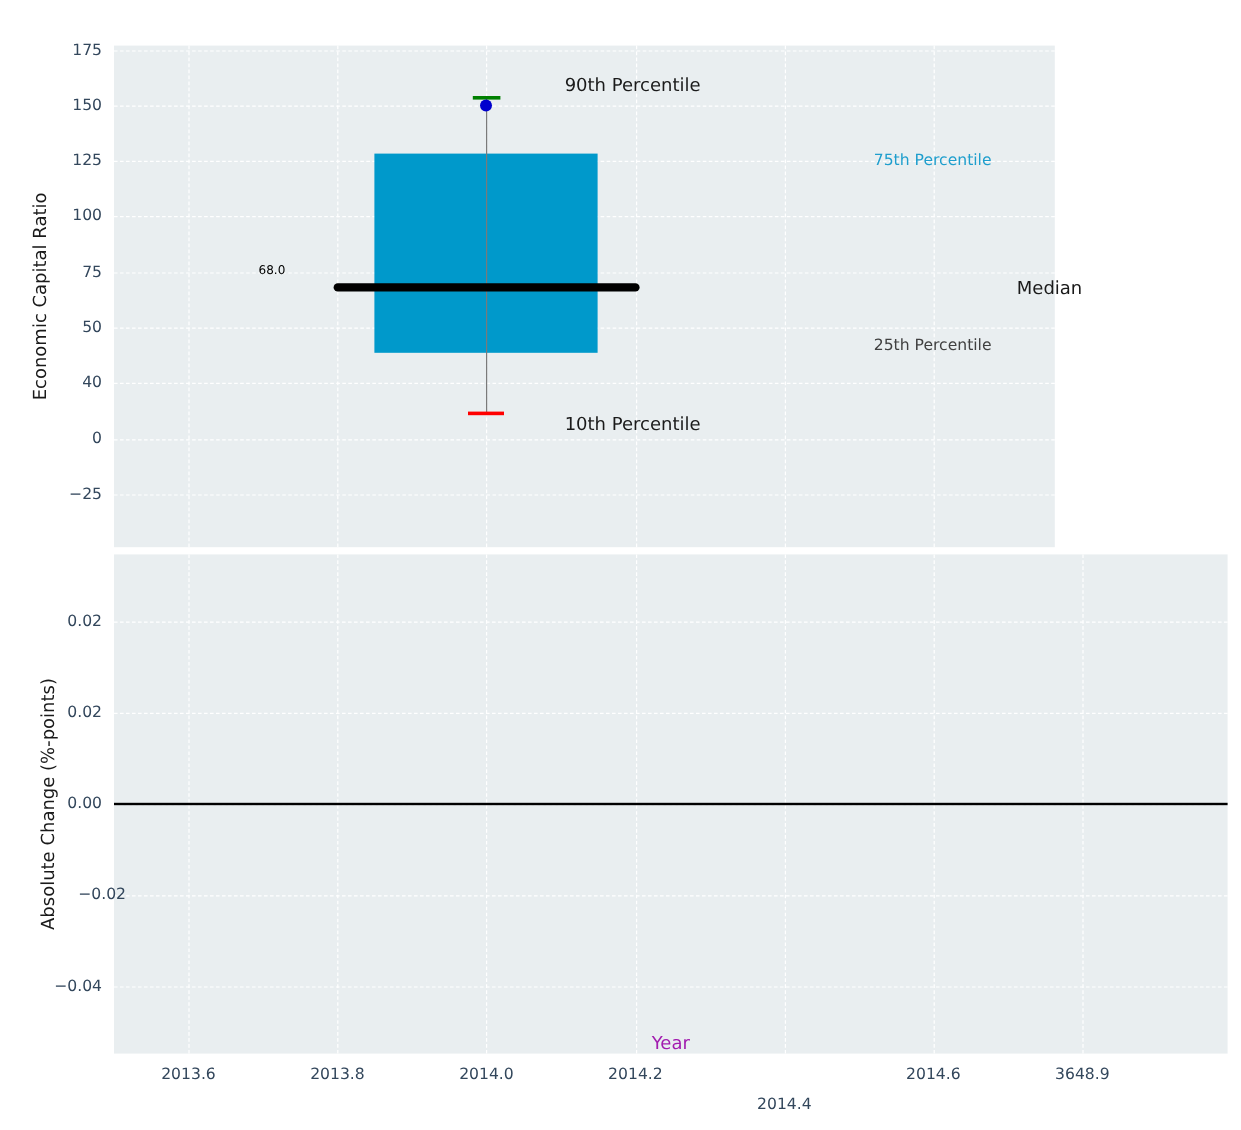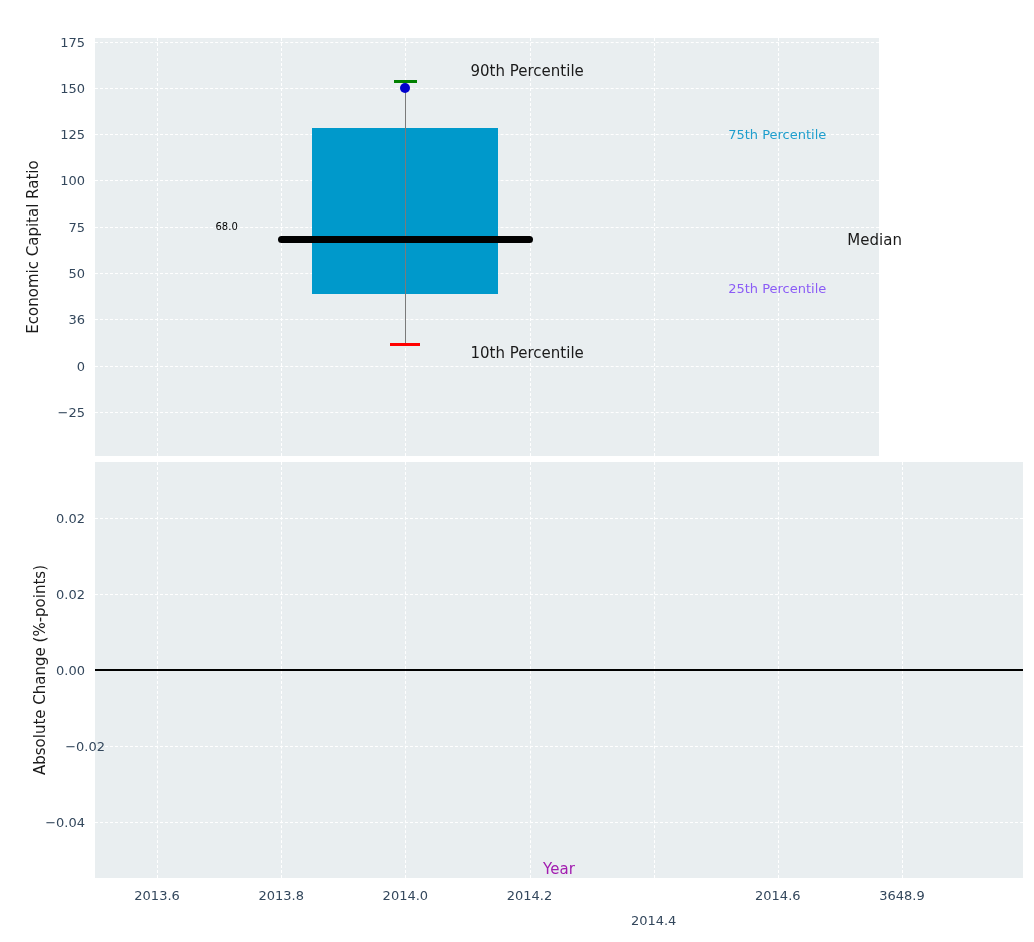--- a/index.html
+++ b/index.html
@@ -59,35 +59,35 @@
       <div class="tick-label ytick" style="left: -10px; top: 49.8303px;">150</div>
       <div class="gridline-h" style="top: 96.1409px;"></div>
       <div class="tick-label ytick" style="left: -10px; top: 96.1409px;">125</div>
       <div class="gridline-h" style="top: 142.452px;"></div>
       <div class="tick-label ytick" style="left: -10px; top: 142.452px;">100</div>
       <div class="gridline-h" style="top: 188.762px;"></div>
       <div class="tick-label ytick" style="left: -10px; top: 188.762px;">75</div>
       <div class="gridline-h" style="top: 235.073px;"></div>
       <div class="tick-label ytick" style="left: -10px; top: 235.073px;">50</div>
       <div class="gridline-h" style="top: 281.384px;"></div>
-      <div class="tick-label ytick" style="left: -10px; top: 281.384px;">36</div>
+      <div class="tick-label ytick" style="left: -10px; top: 281.384px;">40</div>
       <div class="gridline-h" style="top: 327.694px;"></div>
       <div class="tick-label ytick" style="left: -10px; top: 327.694px;">0</div>
       <div class="gridline-h" style="top: 374.005px;"></div>
       <div class="tick-label ytick" style="left: -10px; top: 374.005px;">−25</div>
       <div class="abs" style="left: 217.258px; top: 89.6574px; width: 186.221px; height: 166.718px; background: rgb(0, 153, 203);"></div>
       <div class="abs" style="left: 309.668px; top: 43.3468px; width: 1.4px; height: 262.674px; background: rgb(122, 122, 122);"></div>
       <div class="abs" style="left: 298.884px; top: 41.8468px; width: 22.9672px; height: 3px; background: rgb(0, 128, 0);"></div>
       <div class="abs" style="left: 295.47px; top: 304.521px; width: 29.7953px; height: 3px; background: rgb(255, 0, 0);"></div>
       <div class="abs" style="left: 183.117px; top: 198.229px; width: 254.502px; height: 7px; background: rgb(0, 0, 0); border-radius: 3.5px;"></div>
       <div class="abs" style="left: 305.368px; top: 44.8303px; width: 10px; height: 10px; border-radius: 50%; background: rgb(0, 0, 205);"></div>
       <div class="anno" style="left: 375.545px; top: 33.1584px; color: rgb(26, 26, 26); font-size: 15px;">90th Percentile</div>
       <div class="anno" style="left: 375.545px; top: 314.727px; color: rgb(26, 26, 26); font-size: 15px;">10th Percentile</div>
       <div class="anno" style="left: 633.151px; top: 96.1409px; color: rgb(30, 158, 205); font-size: 13px;">75th Percentile</div>
-      <div class="anno" style="left: 633.151px; top: 249.892px; color: #8b5cf6; font-size: 13px;">25th Percentile</div>
+      <div class="anno" style="left: 633.151px; top: 249.892px; color: #404040; font-size: 13px;">25th Percentile</div>
       <div class="anno" style="left: 752.332px; top: 201.729px; color: rgb(26, 26, 26); font-size: 15px;">Median</div>
       <div class="anno" style="left: 142.769px; top: 187.836px; color: rgb(0, 0, 0); font-size: 10px; transform: translate(-100%, -50%);">68.0</div>
     </div>
   <div id="axes-bottom" class="axes">
       <div class="gridline-v" style="left: 62.0736px;"></div>
       <div class="tick-label xtick" style="left: 62.0736px; top: 426px;">2013.6</div>
       <div class="gridline-v" style="left: 186.221px;"></div>
       <div class="tick-label xtick" style="left: 186.221px; top: 426px;">2013.8</div>
       <div class="gridline-v" style="left: 310.368px;"></div>
       <div class="tick-label xtick" style="left: 310.368px; top: 426px;">2014.0</div>

